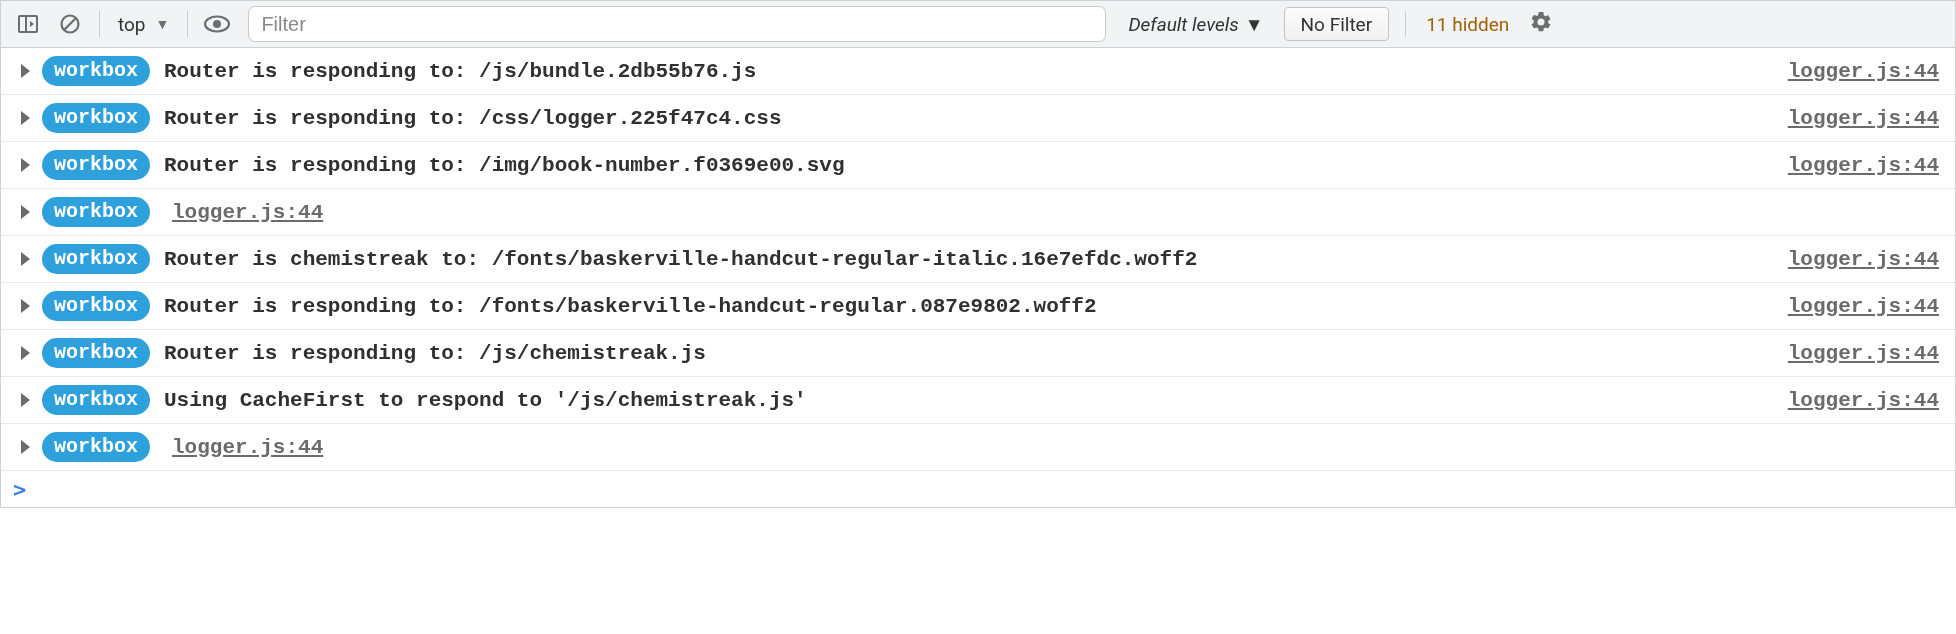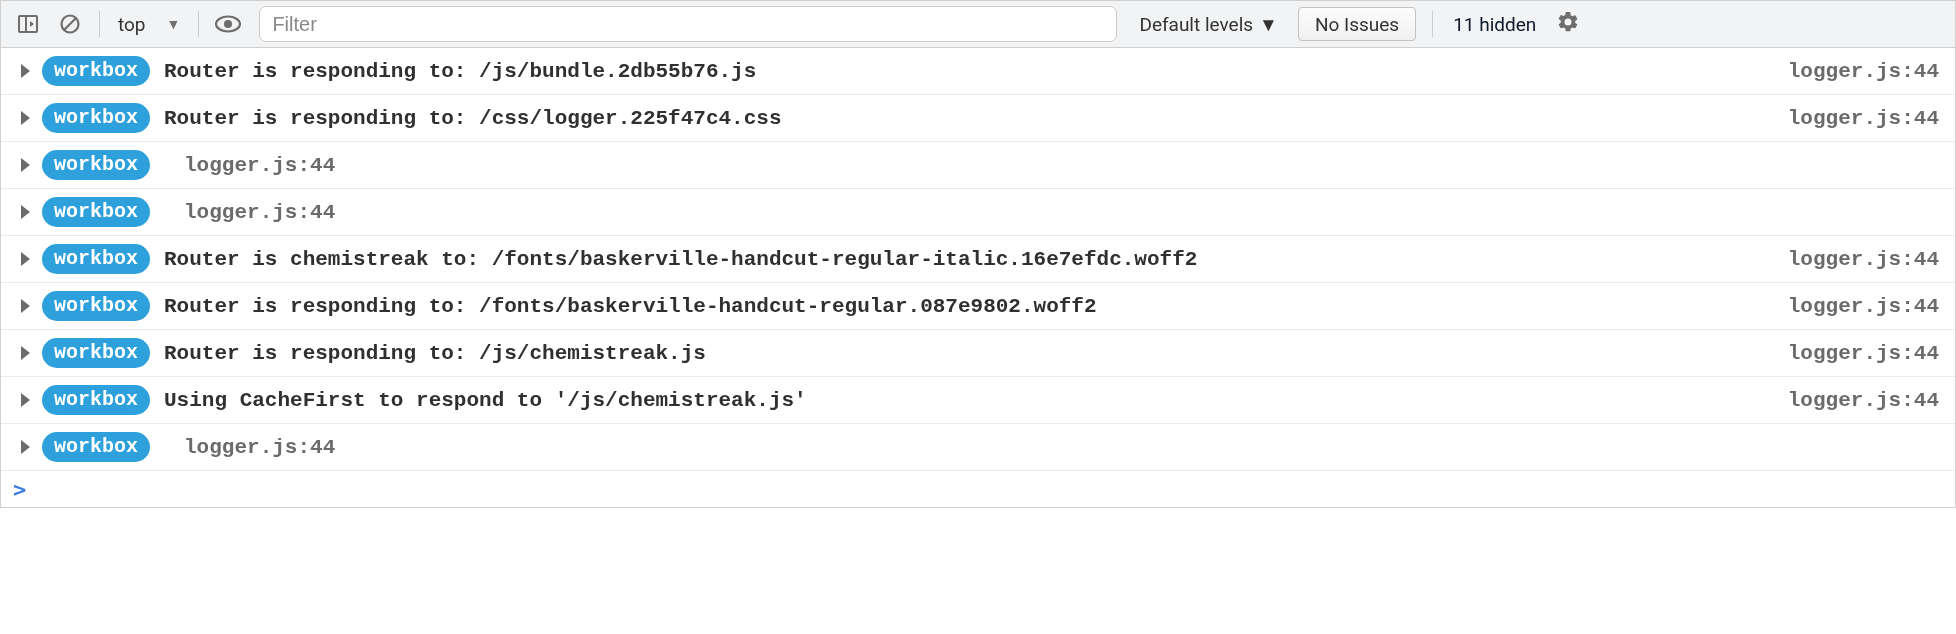--- a/index.html
+++ b/index.html
@@ -34,21 +34,21 @@
     }
     .tb-sep {
       width: 1px;
       height: 26px;
       background: #cacaca;
       margin: 0 6px;
     }
     .tb-context {
       display: flex;
       align-items: center;
-      gap: 21px;
+      gap: 10px;
       padding: 0 8px;
       color: #333;
       font-size: 19px;
       cursor: pointer;
     }
     .tb-context .tri { color: #6e6e6e; font-size: 14px; }
     .filter-input {
       flex: 1;
       max-width: 858px;
       height: 36px;
@@ -62,36 +62,37 @@
     }
     .filter-input::placeholder { color: #888; }
     .tb-levels {
       display: flex;
       align-items: center;
       gap: 6px;
       padding: 0 10px;
       color: #333;
       font-size: 19px;
       cursor: pointer;
+      font-style: italic;
     }
     .tb-issues {
       display: flex;
       align-items: center;
       height: 34px;
       padding: 0 16px;
       border: 1px solid #c3c3c3;
       border-radius: 4px;
       background: linear-gradient(#fcfcfc,#f0f0f0);
       font-size: 19px;
       color: #333;
       cursor: pointer;
       margin: 0 6px;
     }
     .tb-hidden {
-      color: #0f172a;
+      color: #a16207;
       font-size: 19px;
       padding: 0 10px;
       cursor: pointer;
     }
     .tb-gear {
       color: #6e6e6e;
       cursor: pointer;
       padding: 0 6px;
     }
     .log-list { }
@@ -125,24 +126,25 @@
     }
     .msg {
       color: #303030;
       font-weight: 600;
       flex: 1;
       white-space: nowrap;
       overflow: hidden;
     }
     .src {
       color: #6b6b6b;
+      text-decoration: underline;
       font-weight: 600;
       cursor: pointer;
       flex-shrink: 0;
-      margin-left: 20px;
+      margin-left: 8px;
     }
     .prompt-row {
       height: 36px;
       display: flex;
       align-items: center;
       padding: 0 12px;
     }
     .prompt-caret {
       color: #3b7fe0;
       font-family: Menlo, Consolas, monospace;
@@ -179,21 +181,21 @@
         <ellipse cx="13" cy="9" rx="12" ry="7.5" fill="none" stroke="#6e6e6e" stroke-width="2.2"></ellipse>
         <circle cx="13" cy="9" r="4"></circle>
       </svg>
     </div>
     <input class="filter-input" type="text" placeholder="Filter" style="">
     <div class="tb-levels">
       <span>Default levels</span>
       <span class="tri">▼</span>
     </div>
     <div class="tb-issues">
-      <span>No Issues</span>
+      <span>No Filter</span>
     </div>
     <div class="tb-sep"></div>
     <div class="tb-hidden">
       <span>11 hidden</span>
     </div>
     <div class="tb-gear">
       <svg width="24" height="24" viewBox="0 0 24 24" fill="#6e6e6e">
         <path d="M19.14,12.94a7.07,7.07,0,0,0,.05-.94,7.07,7.07,0,0,0-.05-.94l2.03-1.58a.5.5,0,0,0,.12-.64l-1.92-3.32a.5.5,0,0,0-.61-.22l-2.39.96a7.22,7.22,0,0,0-1.62-.94l-.36-2.54A.5.5,0,0,0,13.9,2H10.1a.5.5,0,0,0-.49.42L9.25,4.96a7.22,7.22,0,0,0-1.62.94L5.24,4.94a.5.5,0,0,0-.61.22L2.71,8.48a.5.5,0,0,0,.12.64l2.03,1.58a7.07,7.07,0,0,0-.05.94,7.07,7.07,0,0,0,.05.94L2.83,14.16a.5.5,0,0,0-.12.64l1.92,3.32a.5.5,0,0,0,.61.22l2.39-.96a7.22,7.22,0,0,0,1.62.94l.36,2.54a.5.5,0,0,0,.49.42h3.8a.5.5,0,0,0,.49-.42l.36-2.54a7.22,7.22,0,0,0,1.62-.94l2.39.96a.5.5,0,0,0,.61-.22l1.92-3.32a.5.5,0,0,0-.12-.64ZM12,15.5A3.5,3.5,0,1,1,15.5,12,3.5,3.5,0,0,1,12,15.5Z"></path>
       </svg>
     </div>
@@ -209,20 +211,21 @@
       </div>
       <div class="log-row">
         <div class="expand"></div>
         <span class="badge">workbox</span>
         <span class="msg">Router is responding to: /css/logger.225f47c4.css</span>
         <span class="src">logger.js:44</span>
       </div>
       <div class="log-row">
         <div class="expand"></div>
         <span class="badge">workbox</span>
+        <span class="msg">Router is responding to: /img/book-number.f0369e00.svg</span>
         <span class="src">logger.js:44</span>
       </div>
       <div class="log-row">
         <div class="expand"></div>
         <span class="badge">workbox</span>
         <span class="src">logger.js:44</span>
       </div>
       <div class="log-row">
         <div class="expand"></div>
         <span class="badge">workbox</span>

